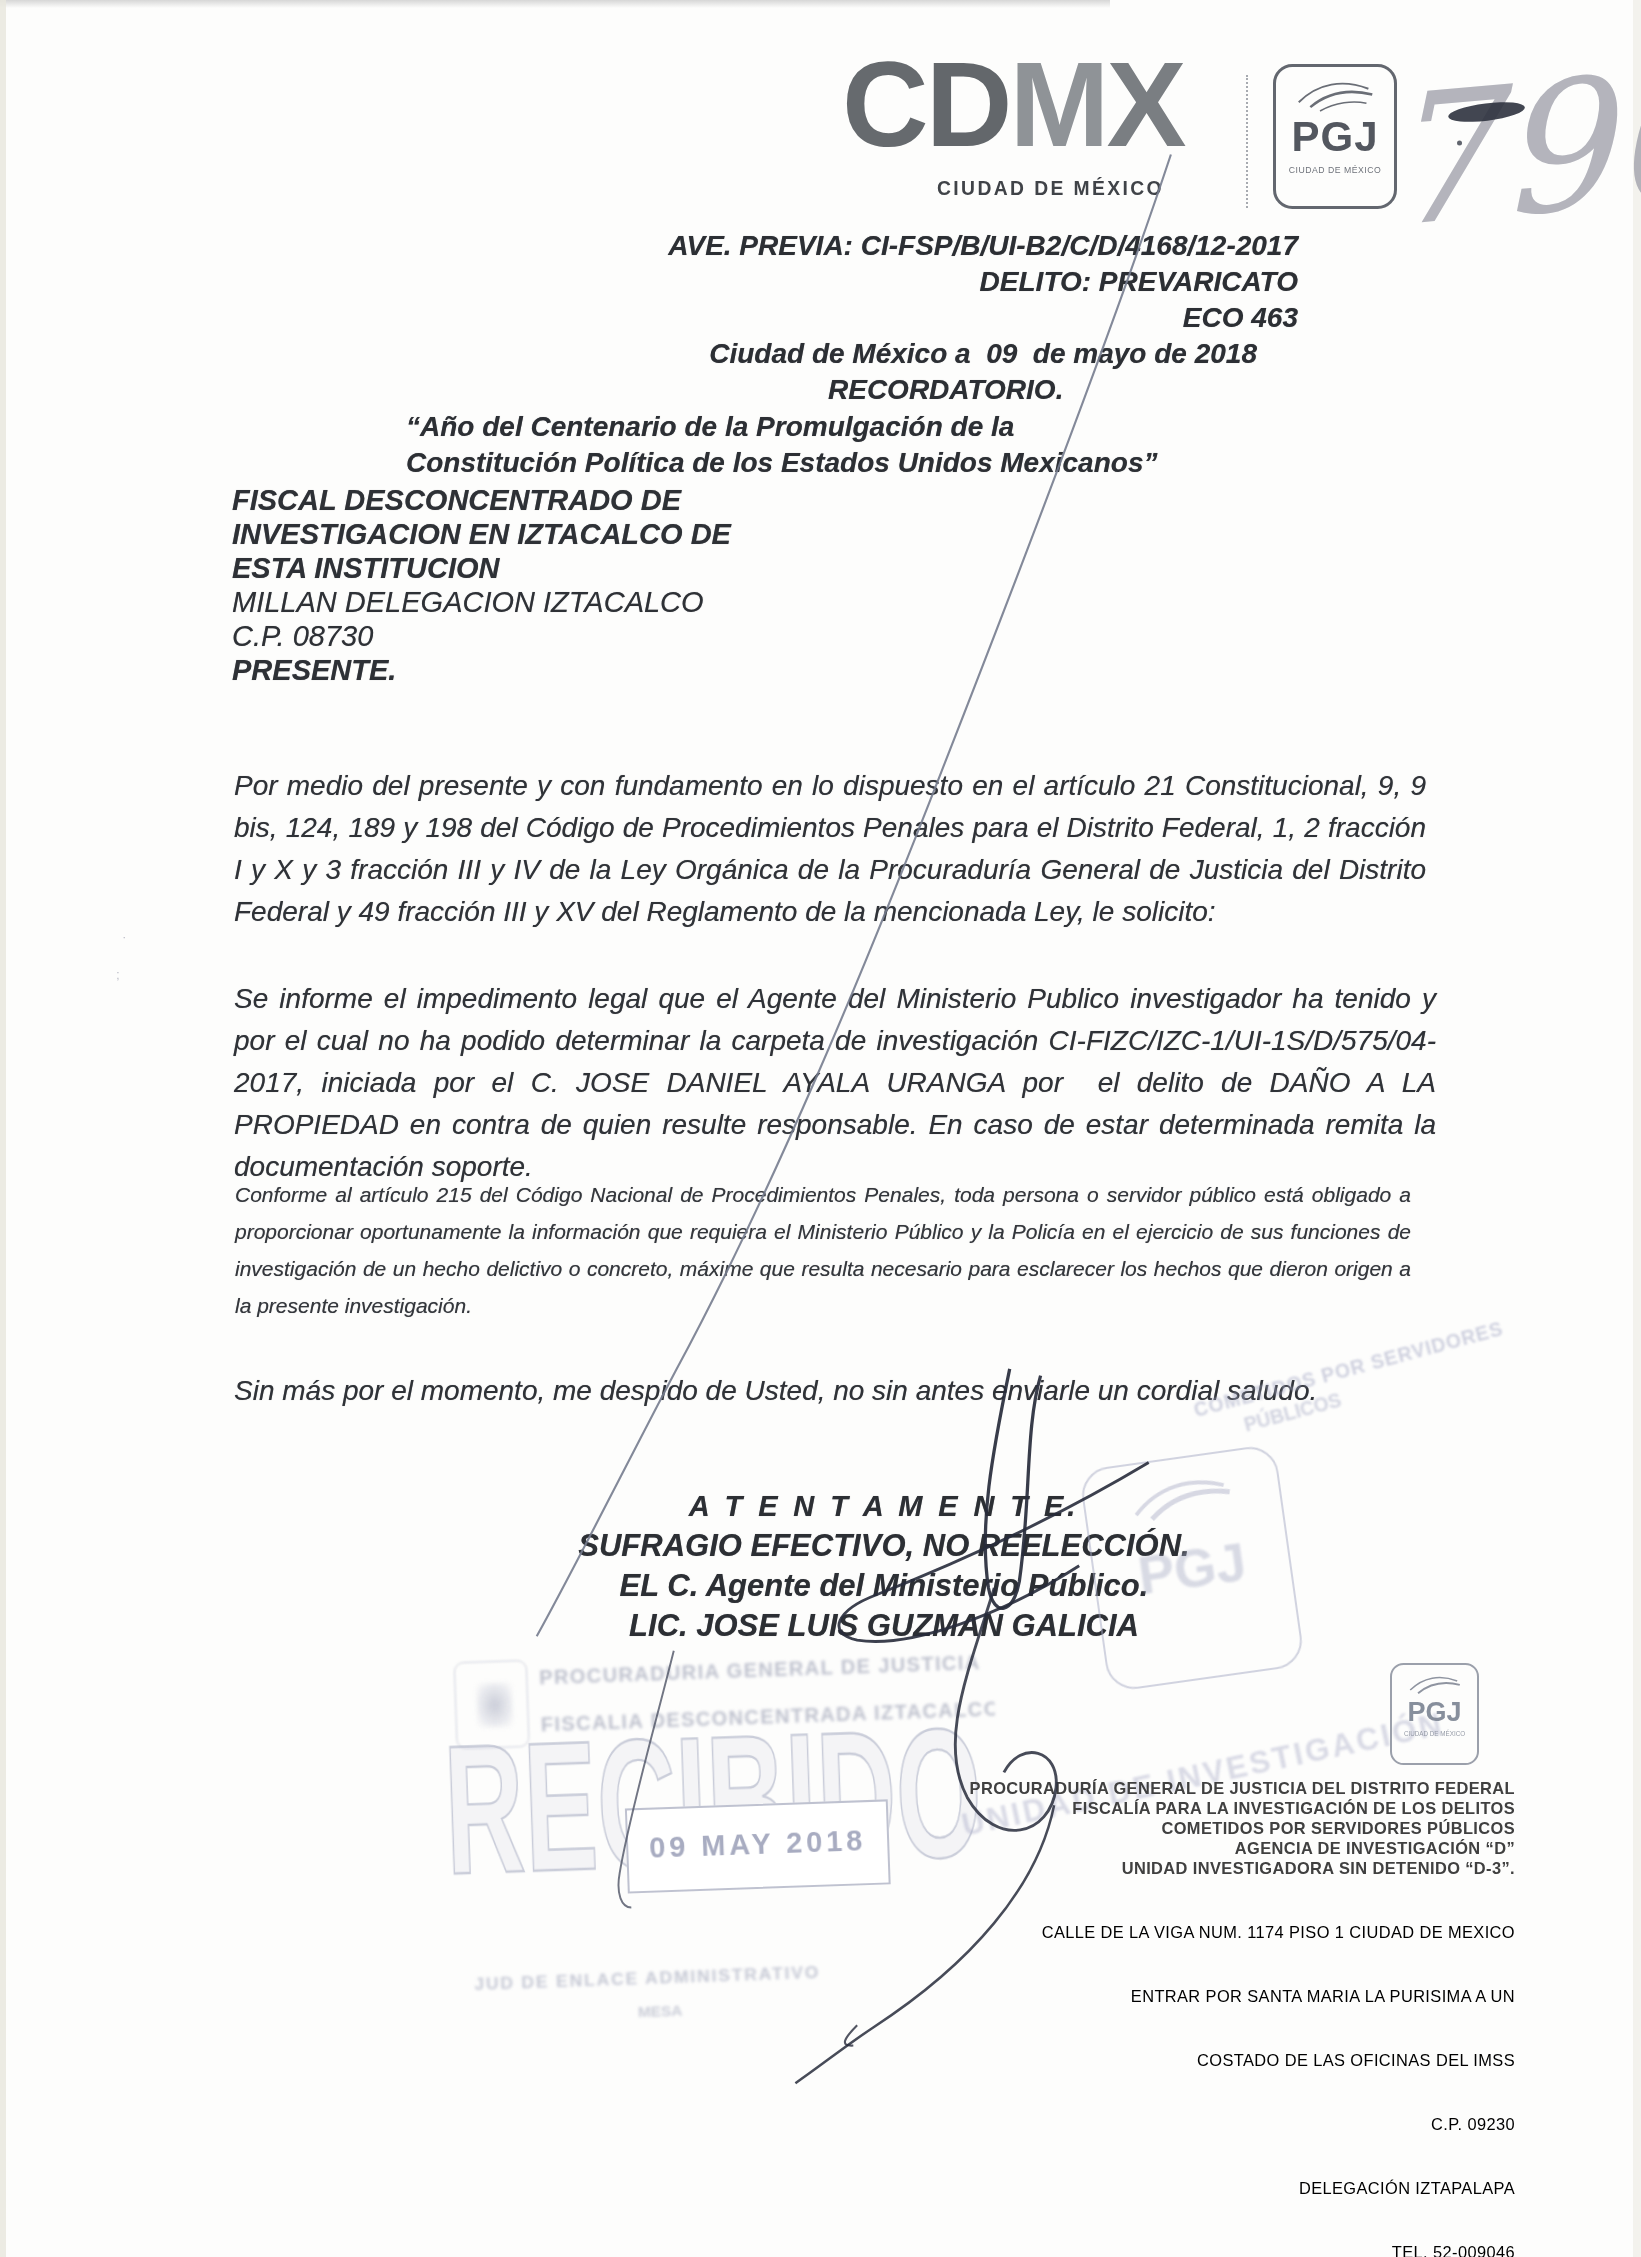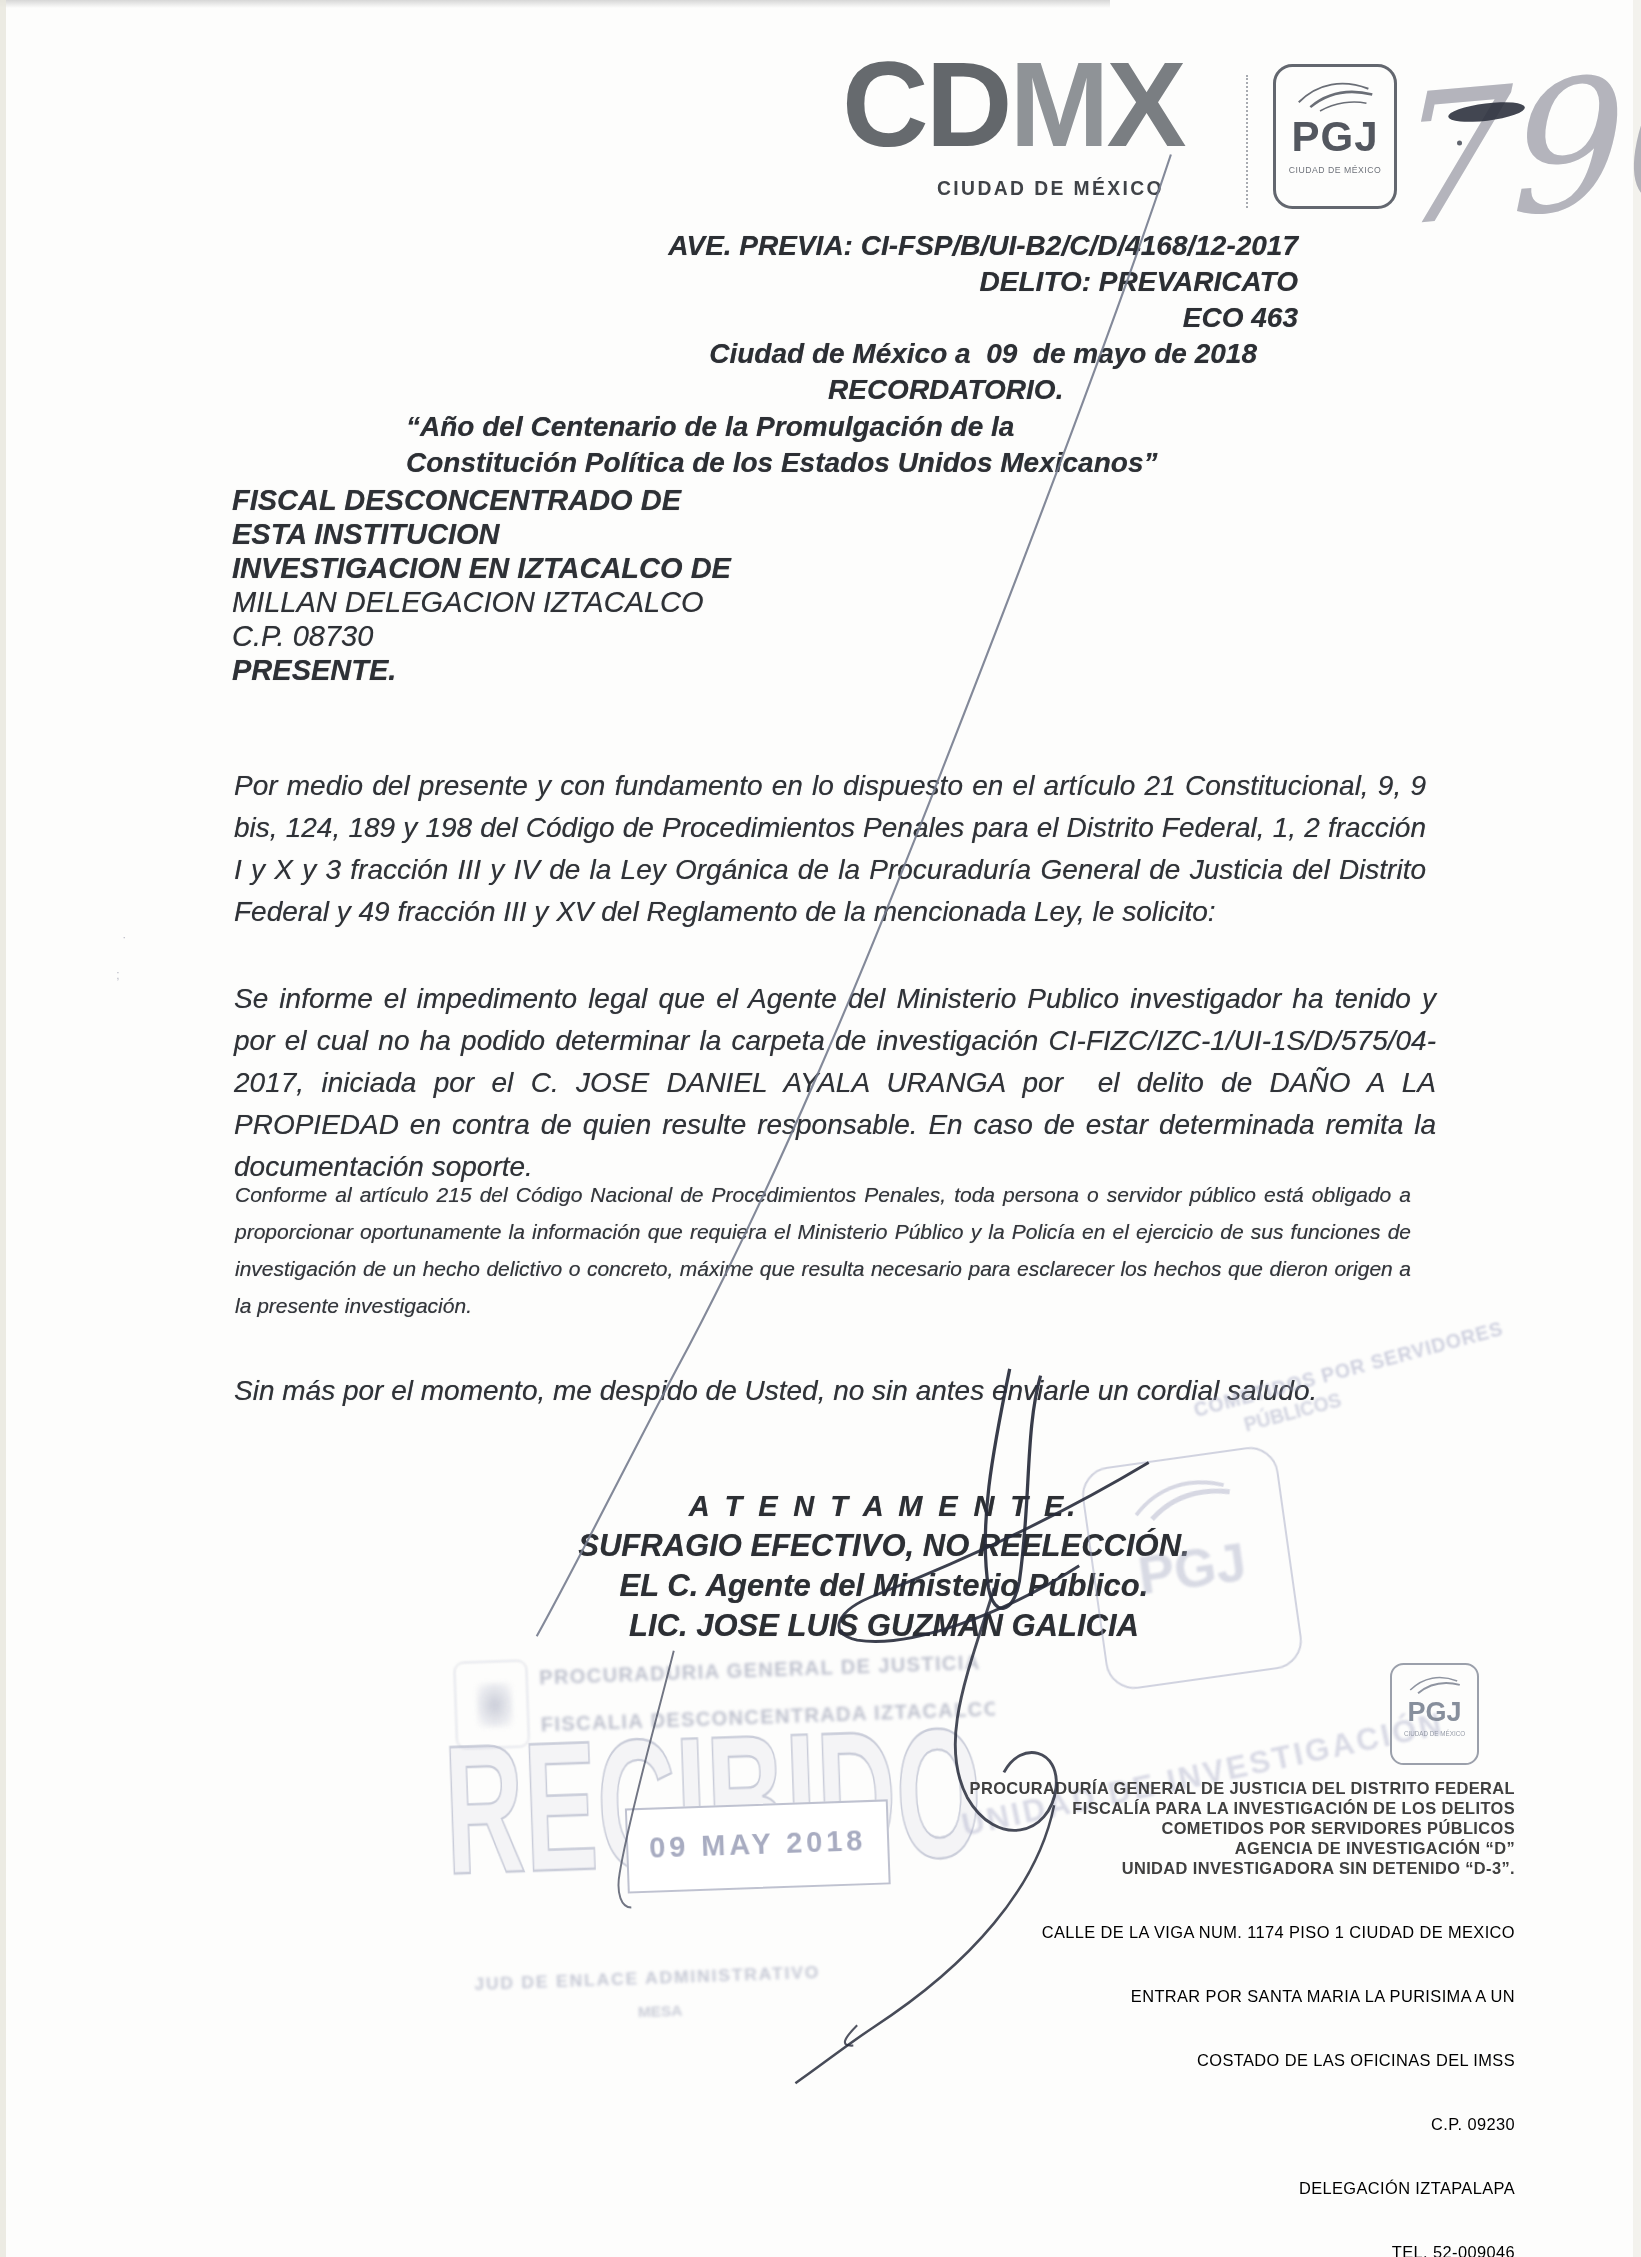--- a/index.html
+++ b/index.html
@@ -133,22 +133,22 @@
   <div class="abs txt ref r3">ECO 463</div>
   <div class="abs txt ref r4 pre">Ciudad de México a  09  de mayo de 2018</div>
   <div class="abs txt ref r5">RECORDATORIO.</div>
   <div class="abs txt ref rq">
     <div>“Año del Centenario de la Promulgación de la</div>
     <div>Constitución Política de los Estados Unidos Mexicanos”</div>
   </div>
 
   <div class="abs txt addr">
     <div class="b">FISCAL DESCONCENTRADO DE</div>
+    <div class="b">INVESTIGACION EN IZTACALCO DE</div>
     <div class="b">ESTA INSTITUCION</div>
-    <div class="b">INVESTIGACION EN IZTACALCO DE</div>
     <div>MILLAN DELEGACION IZTACALCO</div>
     <div>C.P. 08730</div>
     <div class="b">PRESENTE.</div>
   </div>
 
   <div class="abs txt p1 just">Por medio del presente y con fundamento en lo dispuesto en el artículo 21 Constitucional, 9, 9 bis, 124, 189 y 198 del Código de Procedimientos Penales para el Distrito Federal, 1, 2 fracción I y X y 3 fracción III y IV de la Ley Orgánica de la Procuraduría General de Justicia del Distrito Federal y 49 fracción III y XV del Reglamento de la mencionada Ley, le solicito:</div>
   <div class="abs txt p2 just pre">Se informe el impedimento legal que el Agente del Ministerio Publico investigador ha tenido y por el cual no ha podido determinar la carpeta de investigación CI-FIZC/IZC-1/UI-1S/D/575/04-2017, iniciada por el C. JOSE DANIEL AYALA URANGA por  el delito de DAÑO A LA PROPIEDAD en contra de quien resulte responsable. En caso de estar determinada remita la documentación soporte.</div>
   <div class="abs txt legal just">Conforme al artículo 215 del Código Nacional de Procedimientos Penales, toda persona o servidor público está obligado a proporcionar oportunamente la información que requiera el Ministerio Público y la Policía en el ejercicio de sus funciones de investigación de un hecho delictivo o concreto, máxime que resulta necesario para esclarecer los hechos que dieron origen a la presente investigación.</div>
   <div class="abs txt bye">Sin más por el momento, me despido de Usted, no sin antes enviarle un cordial saludo.</div>
 

